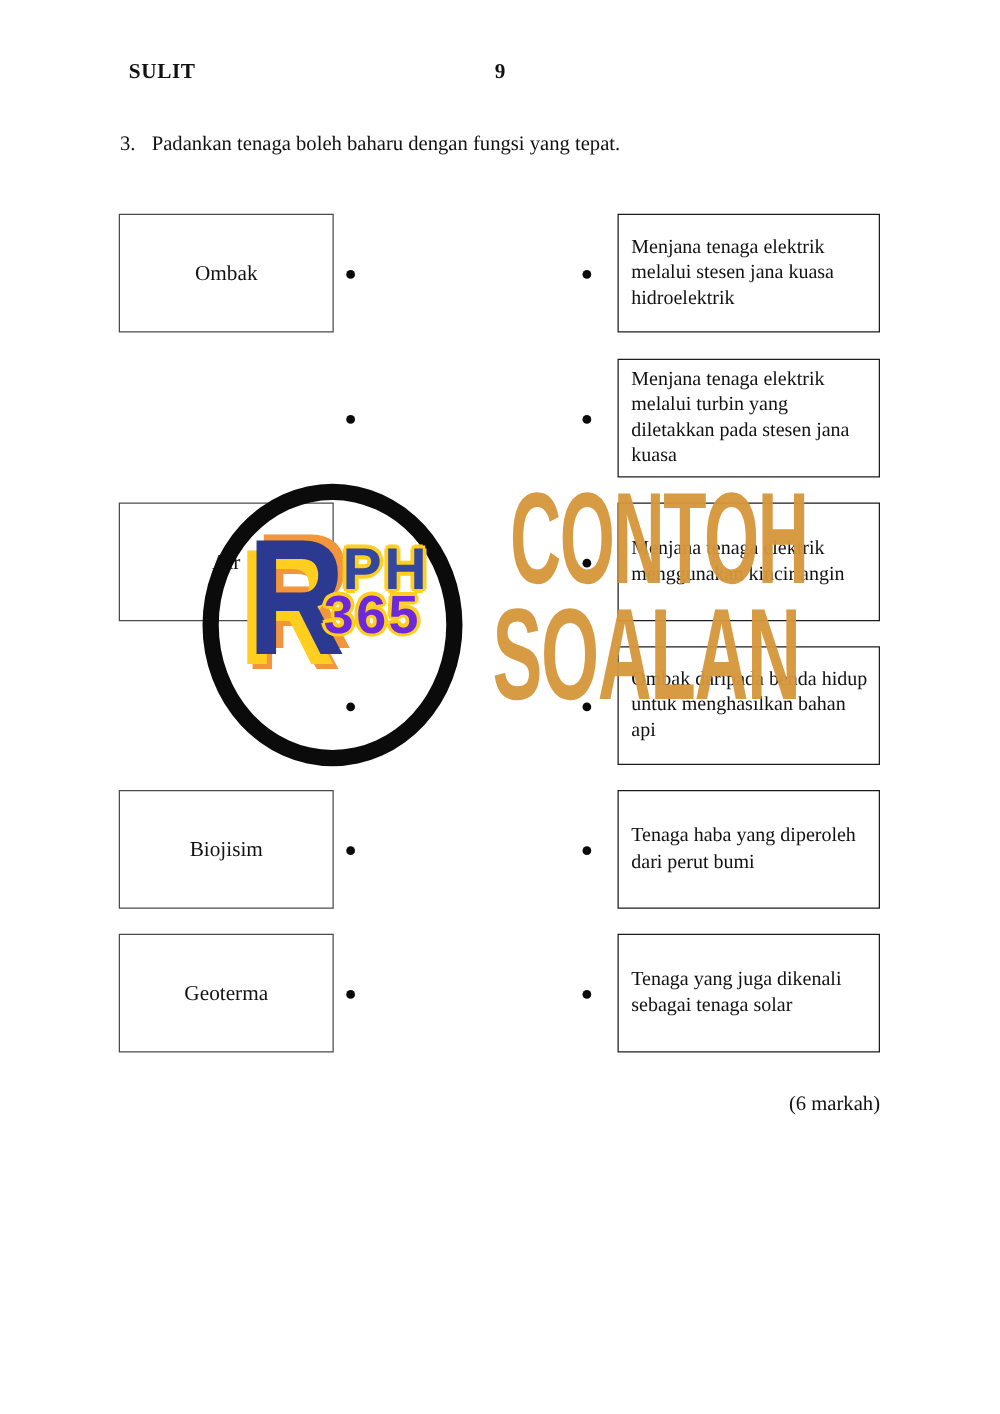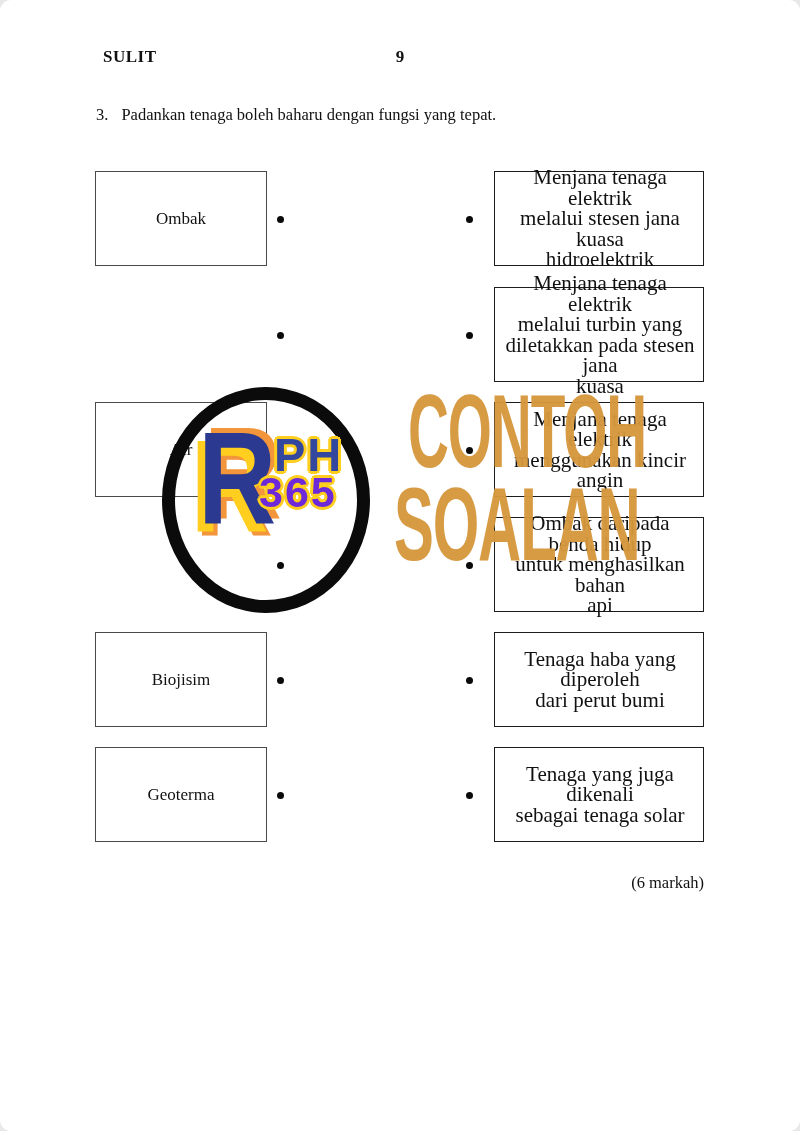--- a/index.html
+++ b/index.html
@@ -1,19 +1,19 @@
 <!DOCTYPE html>
 <html><head>
 <meta charset="utf-8">
 <style>
   html,body{margin:0;padding:0;background:#e8e8e8;}
   #page{
     position:relative;width:800px;height:1131px;background:#ffffff;
     margin:0 auto;overflow:hidden;
-    font-family:"Liberation Serif",serif;color:#111;border-radius:11px;
+    font-family:"Liberation Serif",serif;color:#111;
   }
   
   .hdr-sulit{position:absolute;left:103px;top:47px;font-size:17px;font-weight:bold;letter-spacing:.5px;}
   .hdr-page{position:absolute;left:340px;top:47px;width:120px;text-align:center;font-size:17px;font-weight:bold;}
   
   .question{position:absolute;left:96px;top:105px;font-size:16.5px;text-decoration:underline;}
   .q-num{display:inline-block;}
   .q-text{display:inline-block;margin-left:13px;}
   
   .row{position:absolute;left:0;width:800px;height:95px;}
@@ -24,23 +24,22 @@
     border:1.7px solid #4a4a4a;box-sizing:border-box;background:#fff;
     display:flex;align-items:center;justify-content:center;
     font-size:17px;
   }
   .right-box{
     position:absolute;left:494px;top:0;width:210px;height:95px;
     border:1.5px solid #1c1c1c;box-sizing:border-box;background:#fff;
     display:flex;align-items:center;
   }
   .right-text{
-    padding:2px 8px 2px 10px;font-size:21px;line-height:20.5px;
+    padding:2px 8px 2px 10px;font-size:16px;line-height:20.5px;
     white-space:pre-line;
-    text-align:center;
   }
   .dot{
     position:absolute;top:45px;width:7px;height:7px;border-radius:50%;
     background:#0a0a0a;
   }
   .dot-left{left:277px;}
   .dot-right{left:466px;}
   
   .marks{position:absolute;left:494px;top:873px;width:210px;text-align:right;font-size:16.5px;}
   

